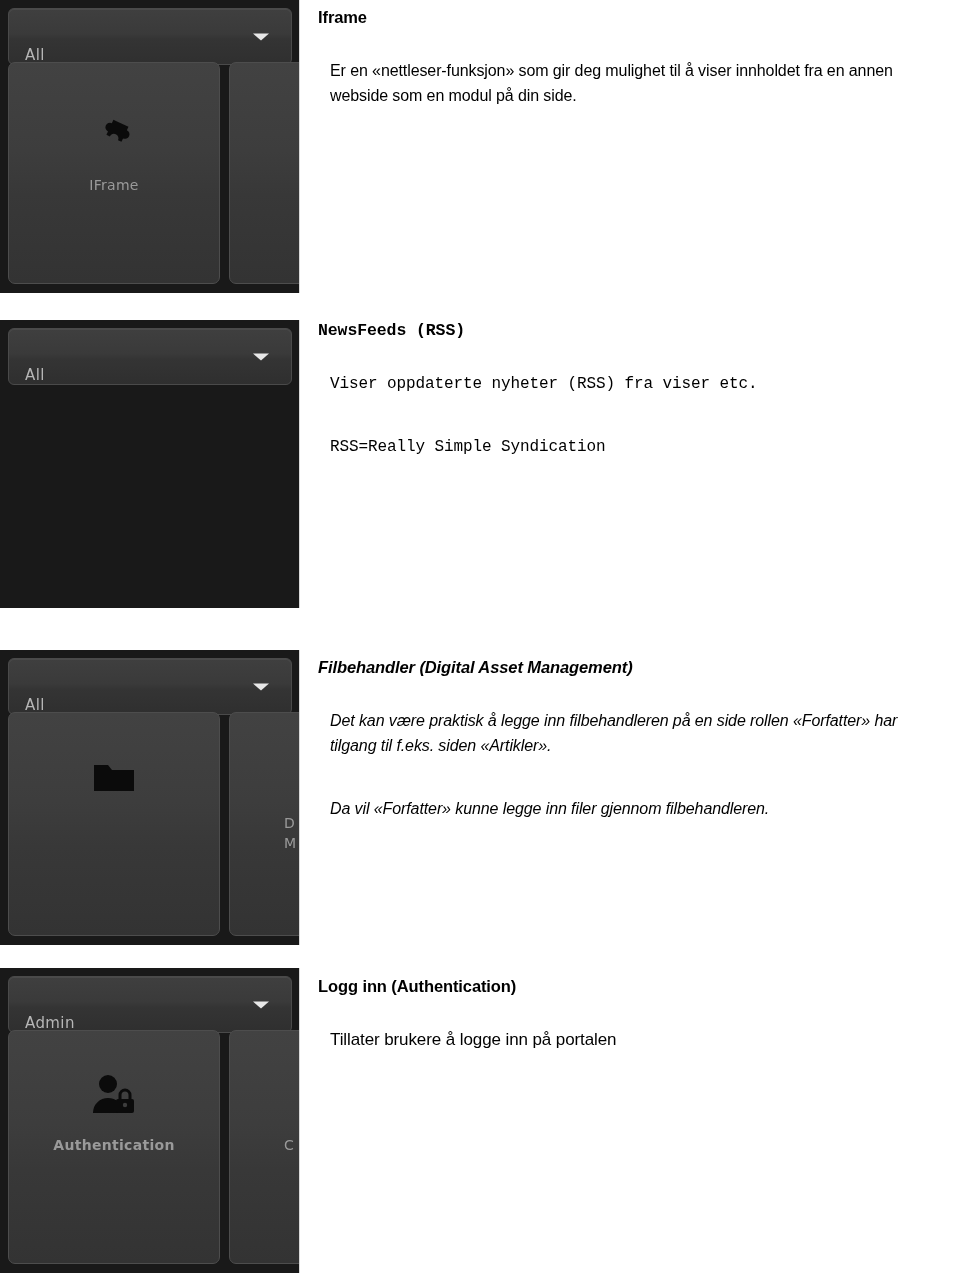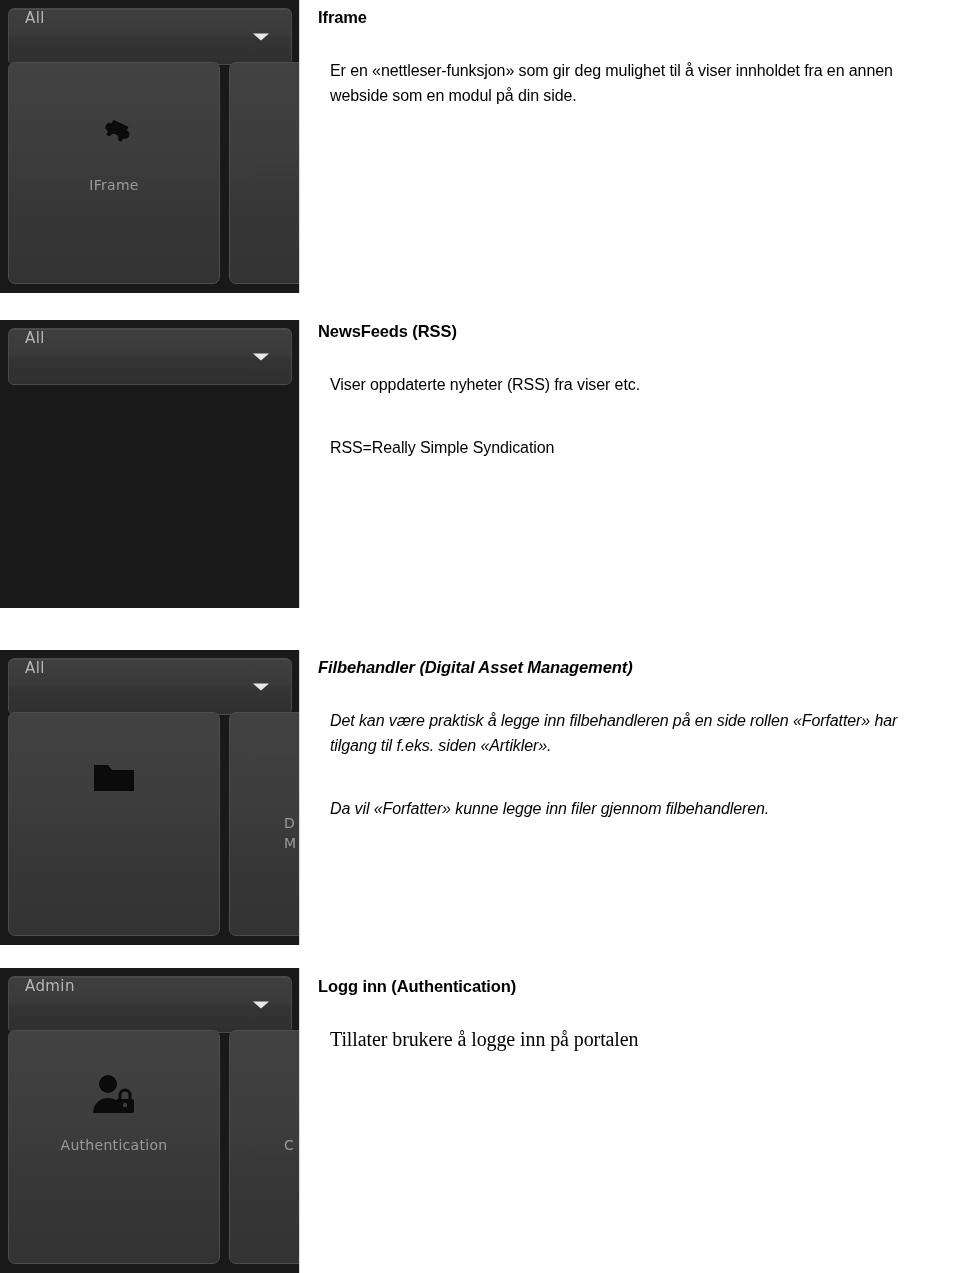--- a/index.html
+++ b/index.html
@@ -36,21 +36,21 @@
   .dropdown {
     position: relative;
     height: 57px;
     margin-right: 7px;
     border-radius: 6px;
     border: 1px solid #4a4a4a;
     background: linear-gradient(to bottom, #3f3f3f 0%, #3a3a3a 45%, #343434 55%, #2f2f2f 100%);
     box-shadow: inset 0 1px 0 rgba(255,255,255,0.06);
     box-sizing: border-box;
     display: flex;
-    align-items: flex-start;
+    align-items: flex-end;
   }
   .dropdown-label {
     margin-left: 16px;
     font-size: 15px;
     color: #b6b6b6;
     letter-spacing: .4px;
     font-family: "DejaVu Sans", sans-serif;
   }
   .caret {
     position: absolute;
@@ -124,22 +124,22 @@
     line-height: 22px;
     letter-spacing: -0.1px;
   }
   .copy p {
     margin: 12px;
     font-size: 16px;
     line-height: 25px;
     letter-spacing: -0.1px;
   }
   .copy p.serif {
-    font-family: Liberation Serif, serif;
-    font-size: 20px;
+    font-family: Liberation Sans, sans-serif;
+    font-size: 17px;
   }
   .gap-sm { height: 14px; }
   .gap-md { height: 18px; }
 </style>
 </head>
 <body>
 
 <div class="shot" style="left:0; top:0; width:300px; height:293px;">
   <div class="shot-inner">
 
@@ -177,21 +177,21 @@
   <div class="shot-inner">
 
     <div class="dropdown">
       <span class="dropdown-label">All</span>
       <span class="caret"></span>
     </div>
 
   </div>
 </div>
 
-<div class="copy" style="left:318px; top:320px; width:630px;">
+<div class="copy" style="left:318px; top:320px; width:630px;font-family:Liberation Mono, monospace;">
   <h2>NewsFeeds (RSS)</h2>
   <div class="gap-md"></div>
   <p>Viser oppdaterte nyheter (RSS) fra viser etc.</p>
   <div class="gap-sm"></div>
   <p>RSS=Really Simple Syndication</p>
 </div>
 
 <div class="shot" style="left:0; top:650px; width:300px; height:295px;">
   <div class="shot-inner">
 
@@ -238,21 +238,21 @@
       <div class="tile primary">
         <div class="tile-icon" style="top:42px;">
           <svg width="50" height="44" viewBox="0 0 50 44" aria-hidden="true">
             <circle cx="19" cy="11" r="9" fill="#0b0b0b"></circle>
             <path fill="#0b0b0b" d="M4 40c0-9 7-15 15-15s15 6 15 15z"></path>
             <rect x="27" y="26" width="18" height="14" rx="2" fill="#0b0b0b"></rect>
             <path d="M31 26v-4a5 5 0 0 1 10 0v4" fill="none" stroke="#0b0b0b" stroke-width="3"></path>
             <circle cx="36" cy="32" r="2.2" fill="#3d3d3d"></circle>
           </svg>
         </div>
-        <div class="tile-label" style="top:104px;">Authentication</div>
+        <div class="tile-label" style="top:104px;font-weight:bold;">Authentication</div>
       </div>
       <div class="tile partial">
 
         <div class="tile-label" style="top:104px;">C</div>
       </div>
     </div>
   </div>
 </div>
 
 <div class="copy" style="left:318px; top:975px; width:630px;">

